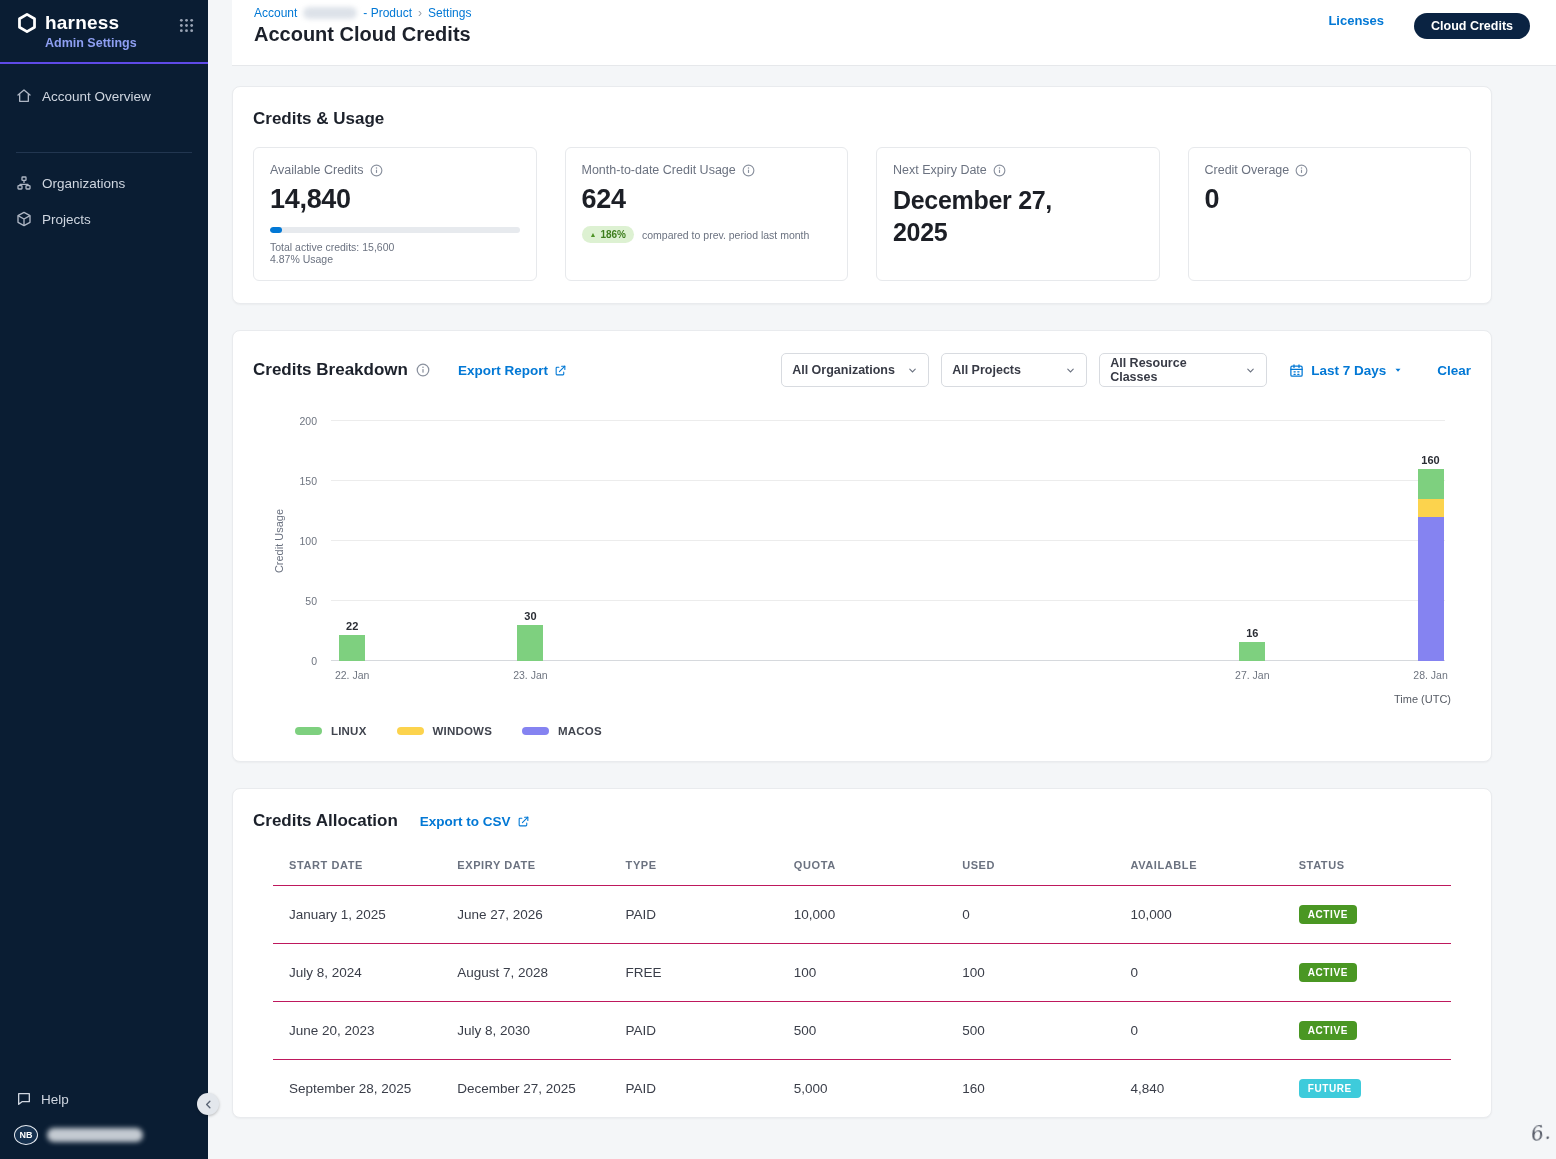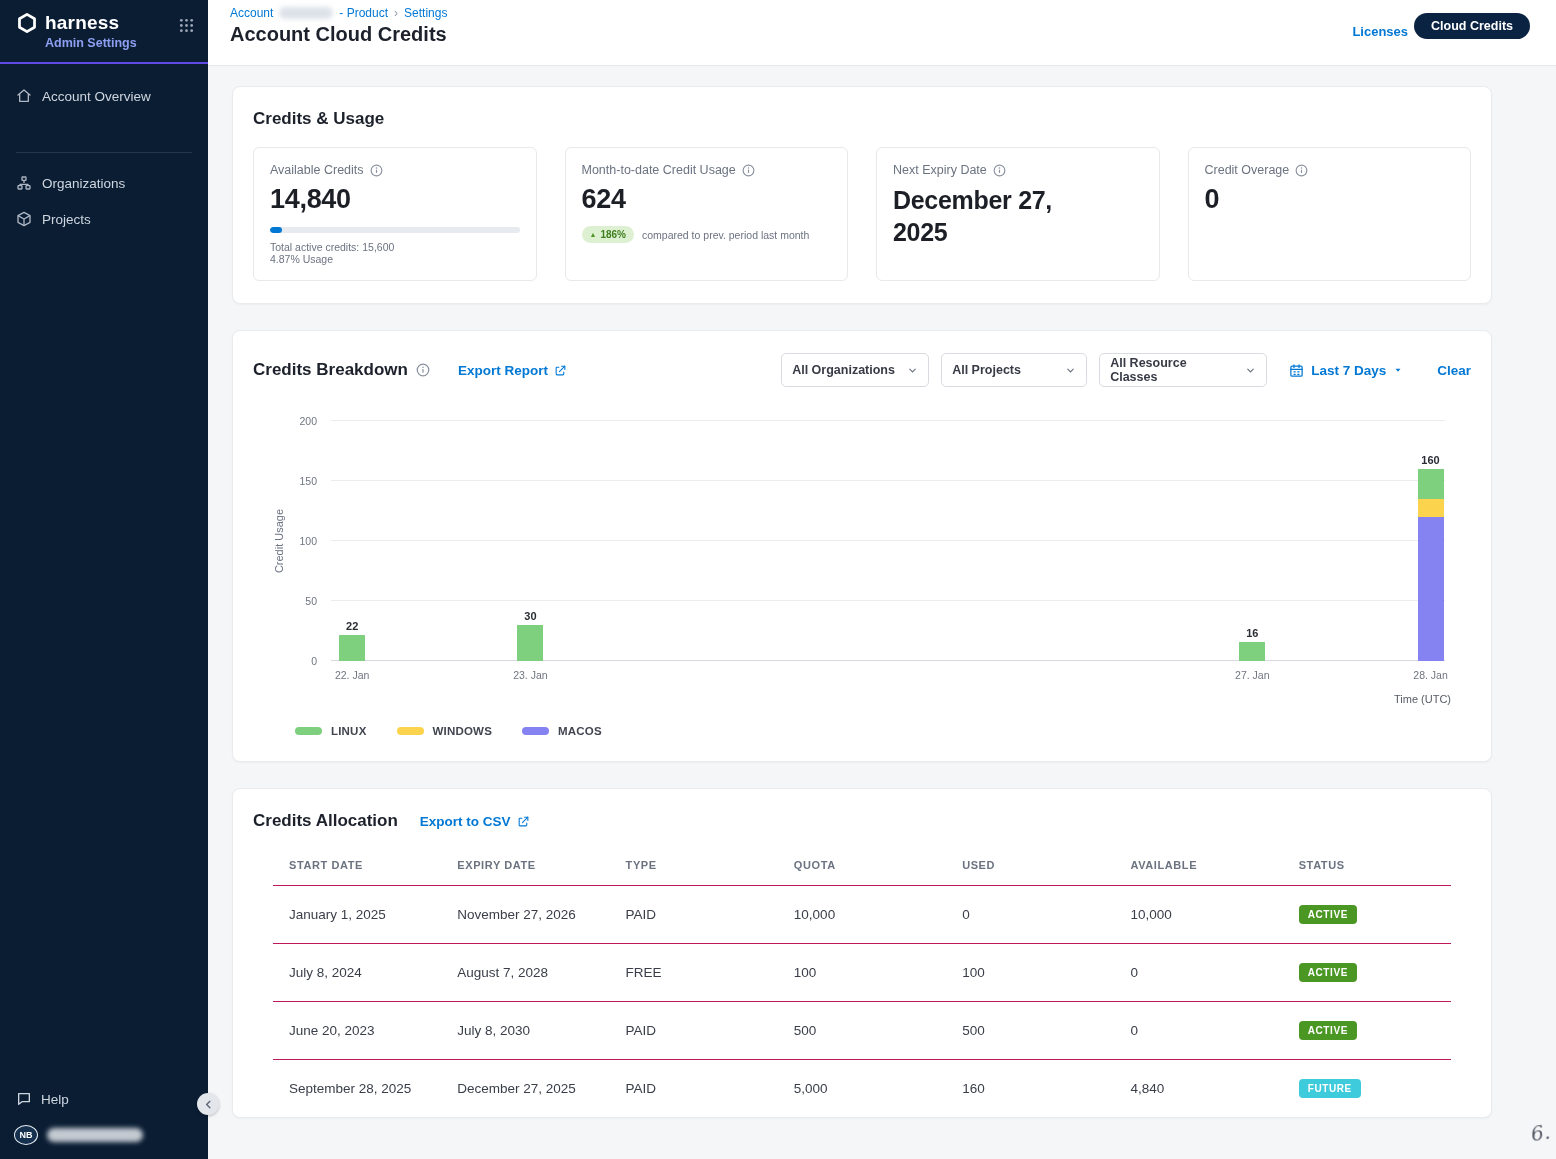--- a/index.html
+++ b/index.html
@@ -25,27 +25,27 @@
   .sidebar-spacer { flex:1; }
   .help-row { display:flex; align-items:center; gap:9px; padding:10px 16px; font-size:13.5px; cursor:pointer; }
   .user-row { display:flex; align-items:center; gap:9px; padding:8px 14px 14px; }
   .avatar { width:24px; height:20px; border-radius:50%; background:#16314f; border:1.5px solid #e7ebf1; color:#fff; font-size:9px; font-weight:700; display:flex; align-items:center; justify-content:center; cursor:pointer; }
   .blur { filter:blur(2.5px); border-radius:7px; }
   .name-blur { width:96px; height:14px; background:#d8dde3; opacity:0.9; }
   .collapse-btn { position:absolute; right:-11px; bottom:44px; width:22px; height:22px; border-radius:50%; background:#e3e7ec; color:#5b6575; display:flex; align-items:center; justify-content:center; cursor:pointer; box-shadow:0 1px 3px rgba(0,0,0,0.25); }
 
   
   .main { flex:1; min-width:0; display:flex; flex-direction:column; }
-  .topbar { background:#fff; border-bottom:1px solid #e6e8eb; padding:8px 26px 21px 22px; display:flex; justify-content:space-between; align-items:center; height:66px; flex-shrink:0; }
+  .topbar { background:#fff; border-bottom:1px solid #e6e8eb; padding:8px 26px 21px 22px; display:flex; justify-content:space-between; align-items:center; height:66px; flex-shrink:0;margin-left:24px; }
   .breadcrumb { display:flex; align-items:center; gap:6px; font-size:12px; }
   .breadcrumb a { color:#0278d5; }
   .blur-crumb { display:inline-block; width:54px; height:12px; background:#dde2e9; }
   .crumb-sep { color:#9aa1ab; font-size:12px; }
   .page-title { font-size:20px; font-weight:700; color:#1c212b; margin-top:3px; }
-  .topbar-right { display:flex; align-items:flex-end; gap:6px; }
+  .topbar-right { display:flex; align-items:flex-start; gap:30px; }
   .licenses-link { color:#0278d5; font-size:13px; font-weight:700; }
   .cloud-credits-pill { background:#0a2342; color:#fff; border:none; font-family:inherit; font-size:12.5px; font-weight:700; padding:6px 17px; border-radius:15px; cursor:pointer; }
 
   .content { flex:1; overflow:hidden; padding:20px 64px 0 24px; }
   .card { background:#fff; border:1px solid #e9ebee; border-radius:8px; box-shadow:0 1px 2px rgba(0,0,0,0.04); }
   .section-title { font-size:17px; font-weight:700; color:#1c212b; }
 
   
   .usage-card { padding:22px 20px; margin-bottom:26px; }
   .stats-row { display:flex; gap:28px; margin-top:18px; }
@@ -429,21 +429,21 @@
               <th>TYPE</th>
               <th>QUOTA</th>
               <th>USED</th>
               <th>AVAILABLE</th>
               <th>STATUS</th>
             </tr>
           </thead>
           <tbody id="alloc-body">
               <tr>
                 <td>January 1, 2025</td>
-                <td>November 27, 2026</td>
+                <td>June 27, 2026</td>
                 <td>PAID</td>
                 <td>10,000</td>
                 <td>0</td>
                 <td>10,000</td>
                 <td><span class="status-badge status-active">ACTIVE</span></td>
               </tr>
               <tr>
                 <td>July 8, 2024</td>
                 <td>August 7, 2028</td>
                 <td>FREE</td>

